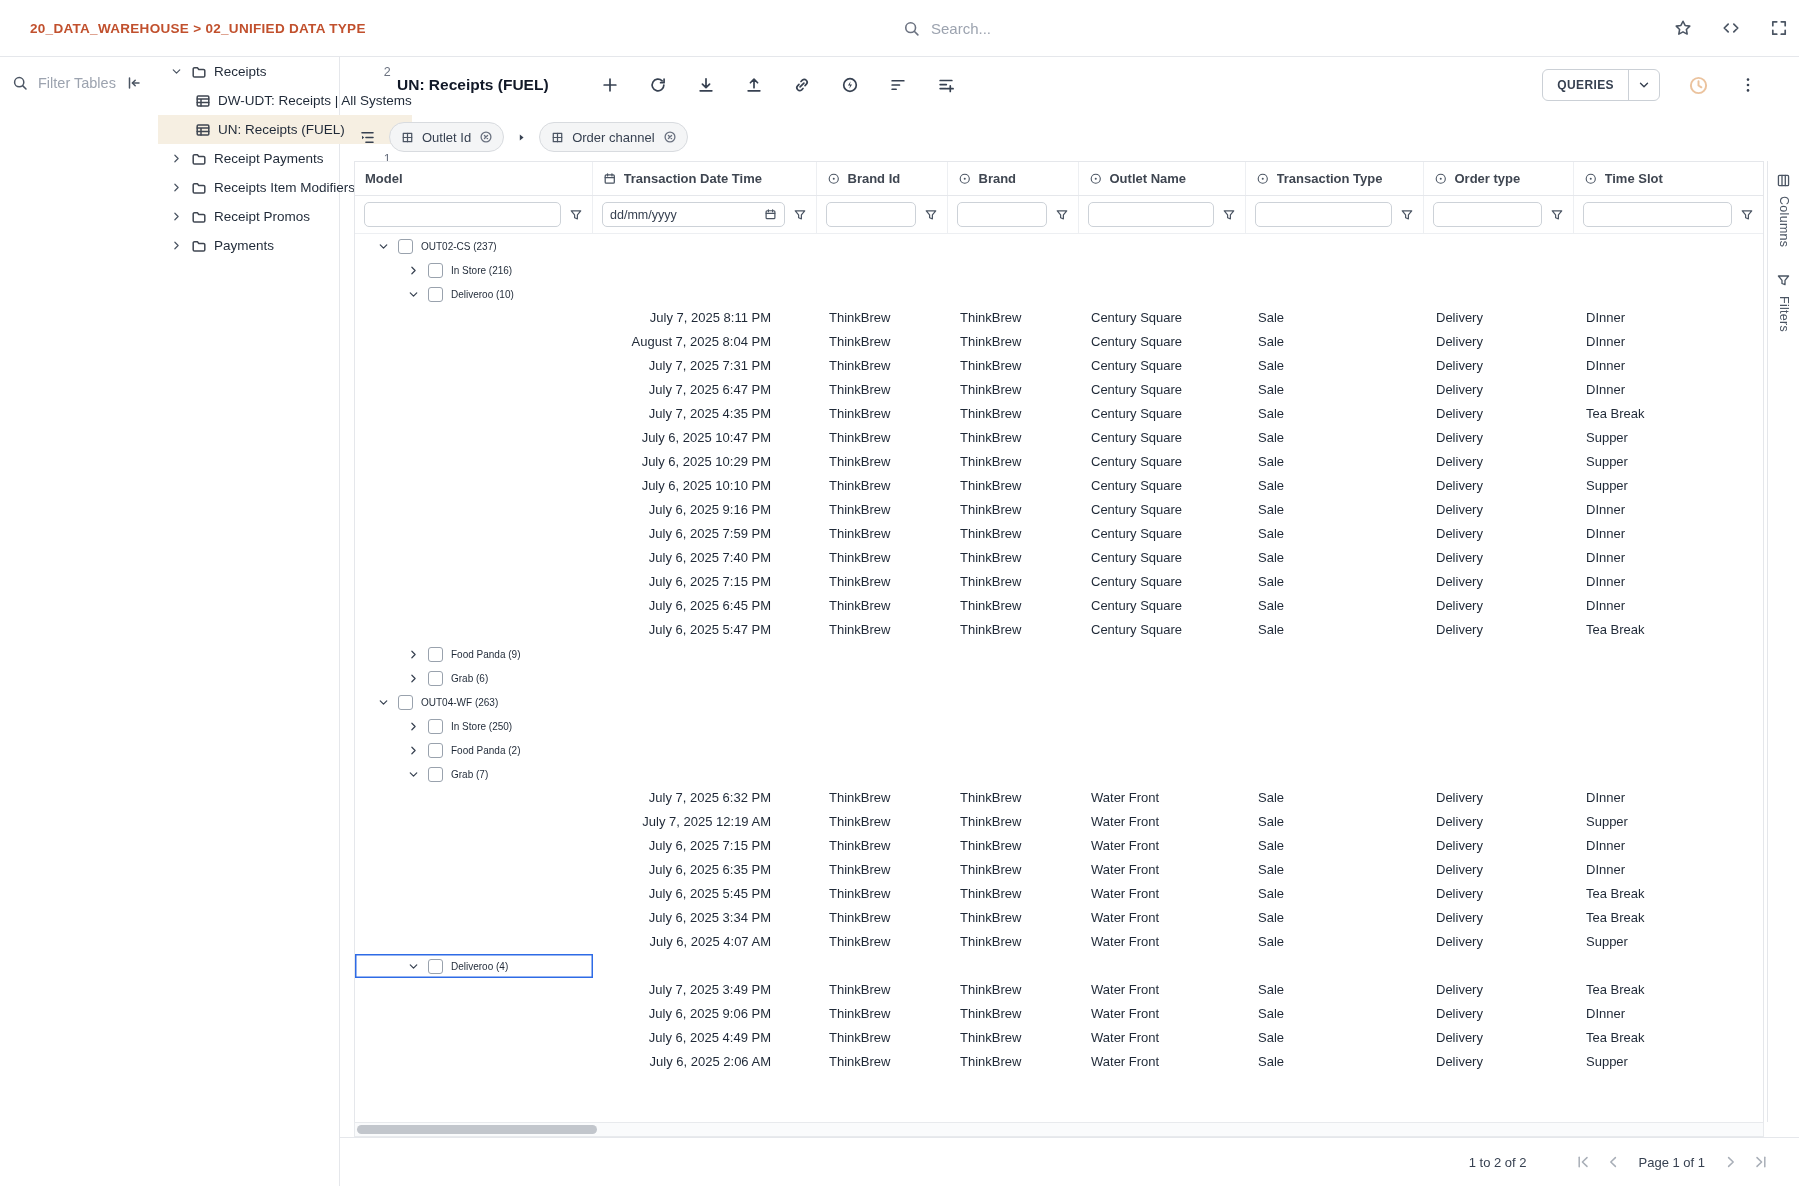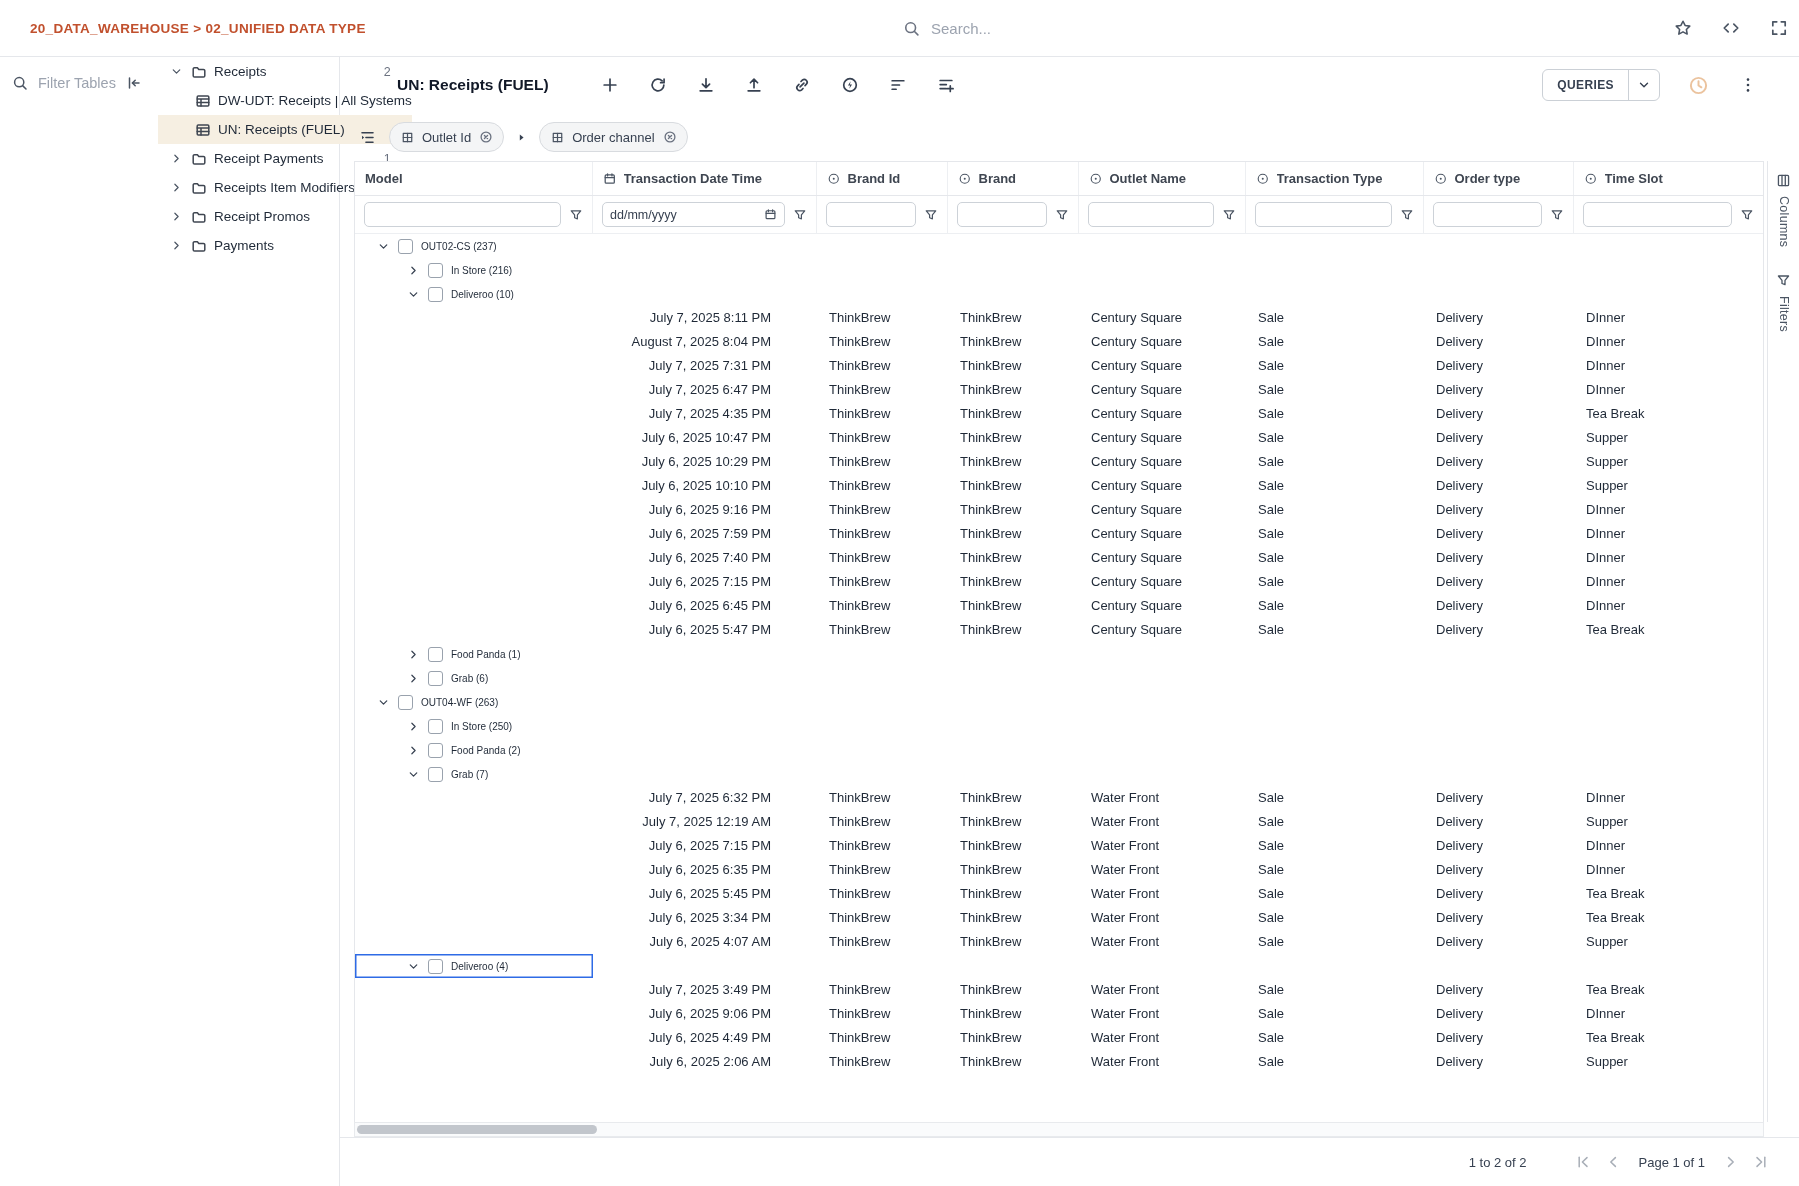--- a/index.html
+++ b/index.html
@@ -683,21 +683,21 @@
                 <div class="cell" style="width:189px">Tea Break</div>
               </div>
               <div class="row grow">
                 <div class="cell model" style="width:238px;padding-left:52px">
                   <span class="ic gcaret">
                     <svg viewBox="0 0 16 16" fill="none" stroke="currentColor" stroke-width="1.5" stroke-linecap="round" stroke-linejoin="round">
                       <path d="M6 4l4 4-4 4"></path>
                     </svg>
                   </span>
                   <span class="cb"></span>
-                  <span class="glabel">Food Panda (1)</span>
+                  <span class="glabel">Food Panda (9)</span>
                 </div>
               </div>
               <div class="row grow">
                 <div class="cell model" style="width:238px;padding-left:52px">
                   <span class="ic gcaret">
                     <svg viewBox="0 0 16 16" fill="none" stroke="currentColor" stroke-width="1.5" stroke-linecap="round" stroke-linejoin="round">
                       <path d="M6 4l4 4-4 4"></path>
                     </svg>
                   </span>
                   <span class="cb"></span>

